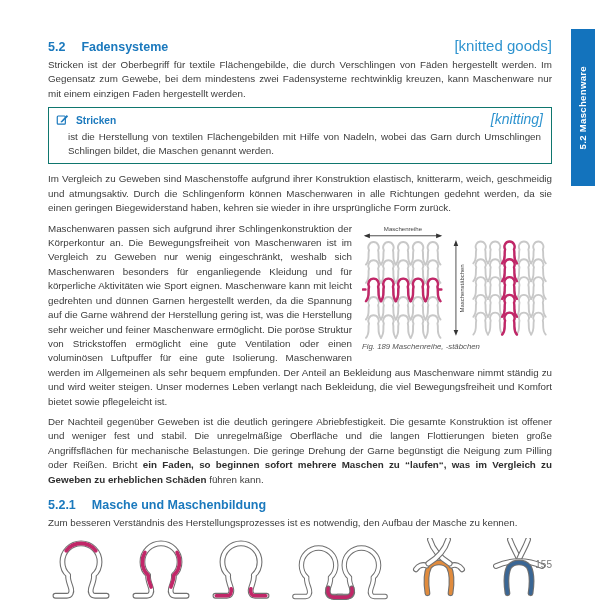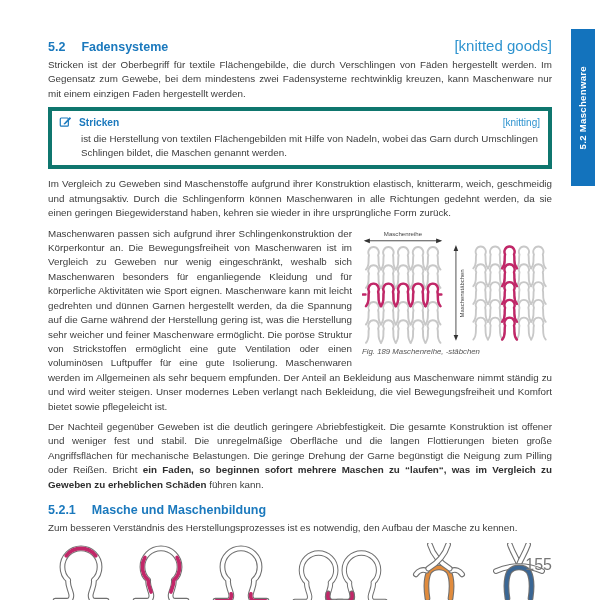--- a/index.html
+++ b/index.html
@@ -9,26 +9,26 @@
     font-family:"Liberation Sans",sans-serif;
     font-size:9.8px;line-height:14.4px;
   }
   .content{padding:38px 48px 0 48px;position:relative;}
   
   .h-row{display:flex;align-items:baseline;color:#1b79bd;font-weight:bold;font-size:12.5px;line-height:15px;margin:0 0 3px 0;}
   .h-num{margin-right:16px;}
   .h-tag{margin-left:auto;font-weight:normal;font-size:15px;color:#2e93cf;}
   p{margin:0 0 6px 0;text-align:justify;hyphens:manual;}
   
-  .def-box{border:4px solid #0f766e;padding:4px 8px 5px 7px;margin:2px 0 8px 0;}
+  .def-box{border:1px solid #0f766e;padding:4px 8px 5px 7px;margin:2px 0 8px 0;}
   .def-head{display:flex;align-items:baseline;}
   .def-icon{width:13px;height:11px;margin-right:7px;flex:0 0 auto;position:relative;top:1px;}
   .def-term{font-weight:bold;color:#1b79bd;font-size:10.2px;}
-  .def-tag{margin-left:auto;font-size:10px;color:#2e93cf;}
-  .def-body{margin:1px 2px 0 22px;text-align:justify;}
+  .def-tag{margin-left:auto;font-size:14px;color:#2e93cf;font-style:italic;}
+  .def-body{margin:1px 2px 0 12px;text-align:justify;}
   
   .fig189{float:right;width:190px;margin:2px 0 4px 10px;}
   .fig189-row{display:flex;gap:6px;align-items:flex-start;}
   .fig-caption{font-style:italic;font-size:7.8px;color:#555;line-height:10px;margin-top:1px;}
   .knit{stroke:#c8c8c8;stroke-width:2.2;fill:none;stroke-linecap:round;}
   .knit-hi{stroke:#c12768;stroke-width:2.8;fill:none;stroke-linecap:round;}
   .fig-lbl{font-size:7px;fill:#444;font-family:"Liberation Sans",sans-serif;}
   .arrow{stroke:#333;stroke-width:1;}
   .arrow-head{fill:#333;stroke:none;}
   
@@ -37,21 +37,21 @@
   .fig190-item .lbl{font-size:7.2px;color:#444;line-height:9px;margin-top:1px;}
   .tube-out{stroke:#707070;stroke-width:7;fill:none;stroke-linecap:round;stroke-linejoin:round;}
   .tube-in{stroke:#ffffff;stroke-width:4.4;fill:none;stroke-linecap:round;stroke-linejoin:round;}
   .hi{stroke-width:4.4;fill:none;stroke-linecap:round;stroke-linejoin:round;}
   .hi-m{stroke:#c12768;}
   .hi-o{stroke:#e08b3d;}
   .hi-b{stroke:#3a6694;}
   
   .side-tab{position:absolute;top:29px;right:5px;width:24px;height:157px;background:#1373bd;display:flex;align-items:center;justify-content:center;}
   .side-tab span{writing-mode:vertical-rl;transform:rotate(180deg);color:#fff;font-weight:bold;font-size:9.6px;white-space:nowrap;letter-spacing:0.3px;}
-  .page-num{position:absolute;bottom:28px;right:48px;font-size:16px;color:#777;}
+  .page-num{position:absolute;bottom:28px;right:48px;font-size:10px;color:#777;}
   b{color:#2f2f2f;}
 </style>
 </head>
 <body>
 
 <svg width="0" height="0" style="position:absolute" aria-hidden="true">
   <defs>
     <path id="stitch" d="M1.5,27.5 C6.5,22 3.5,16.5 5,11 A6,6.3 0 1 1 15.5,11 C17,16.5 14,22 19,27.5" fill="none"></path>
     <path id="omega" d="M9,70 C15,70 20,70 23,70 C27.5,70 29,65.5 28,61.5 C26.5,55.5 23.5,50.5 24.5,45 C20,41 17.5,35 17.5,29 A22.5,22.5 0 1 1 62.5,29 C62.5,35 60,41 55.5,45 C56.5,50.5 53.5,55.5 52,61.5 C51,65.5 52.5,70 57,70 C60,70 65,70 71,70" fill="none"></path>
     <path id="nloop" d="M26,67 C24,54 24,43 28,35 A15.5,14.5 0 0 1 52,35 C56,43 56,54 54,67" fill="none"></path>

